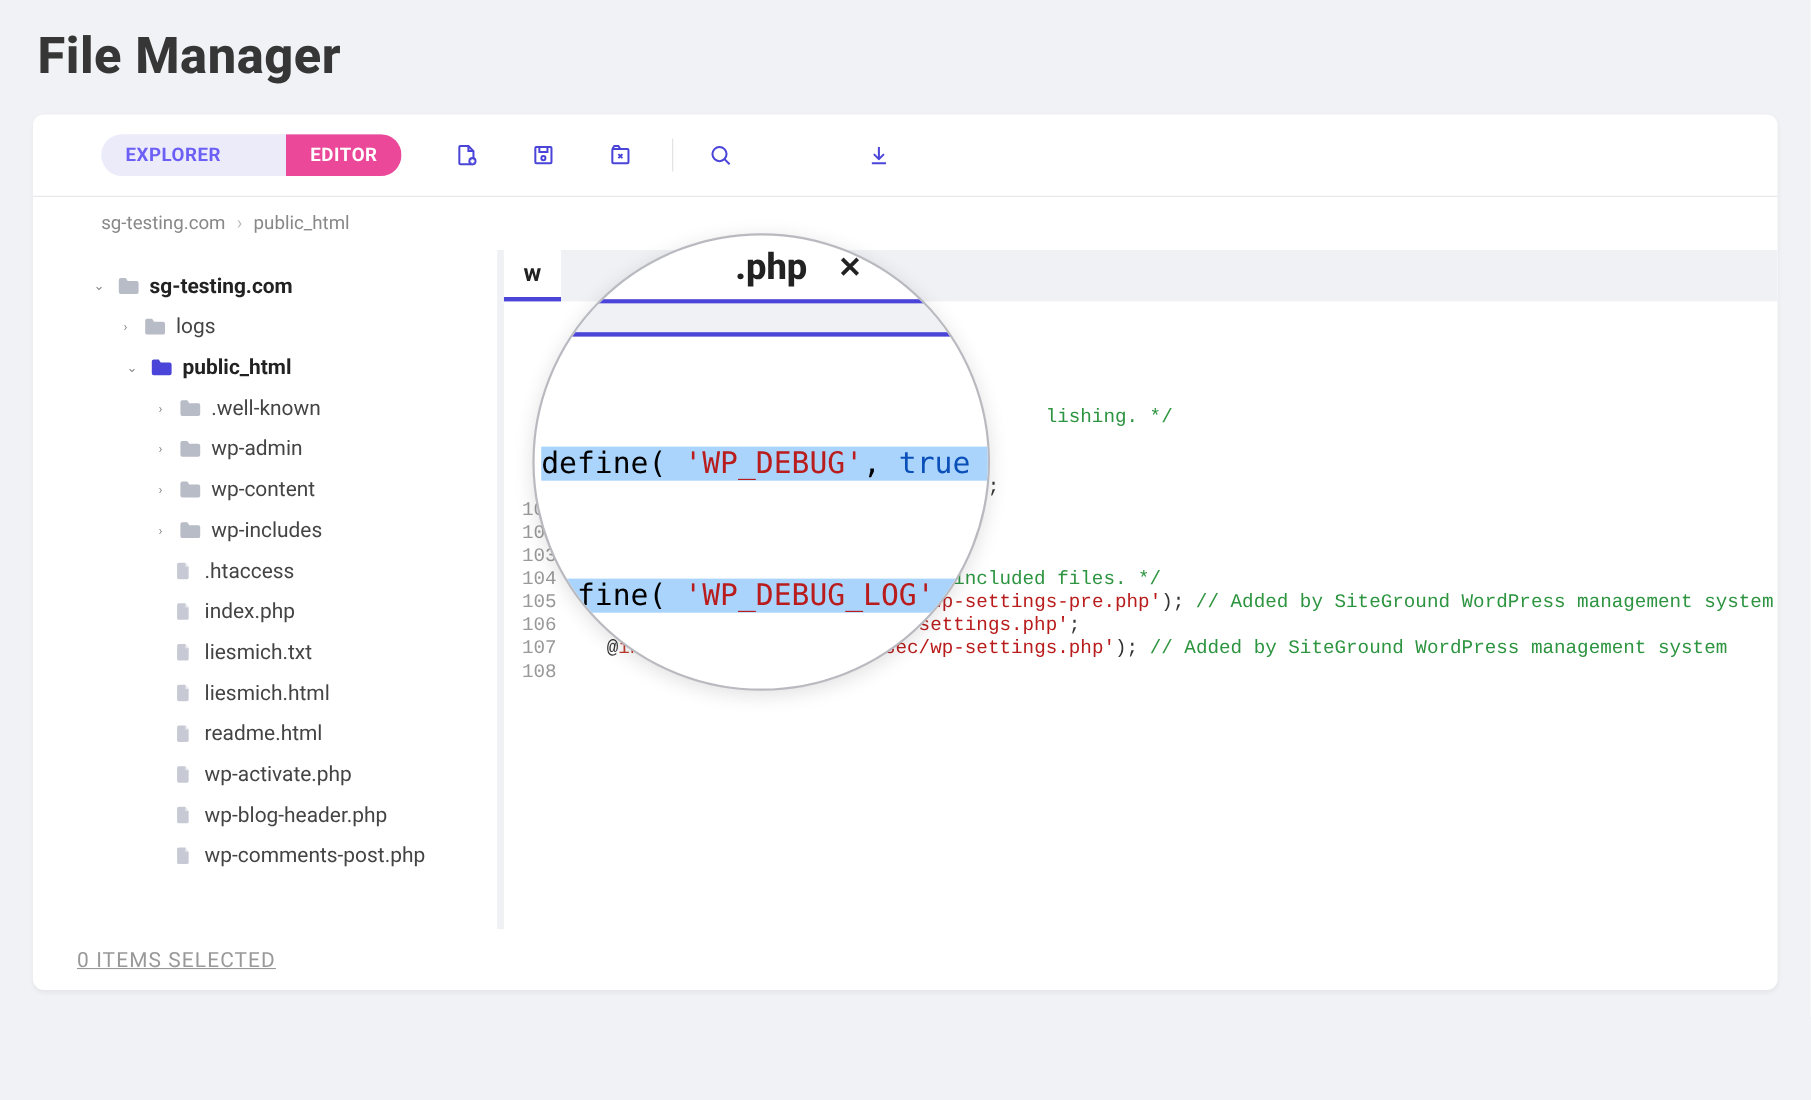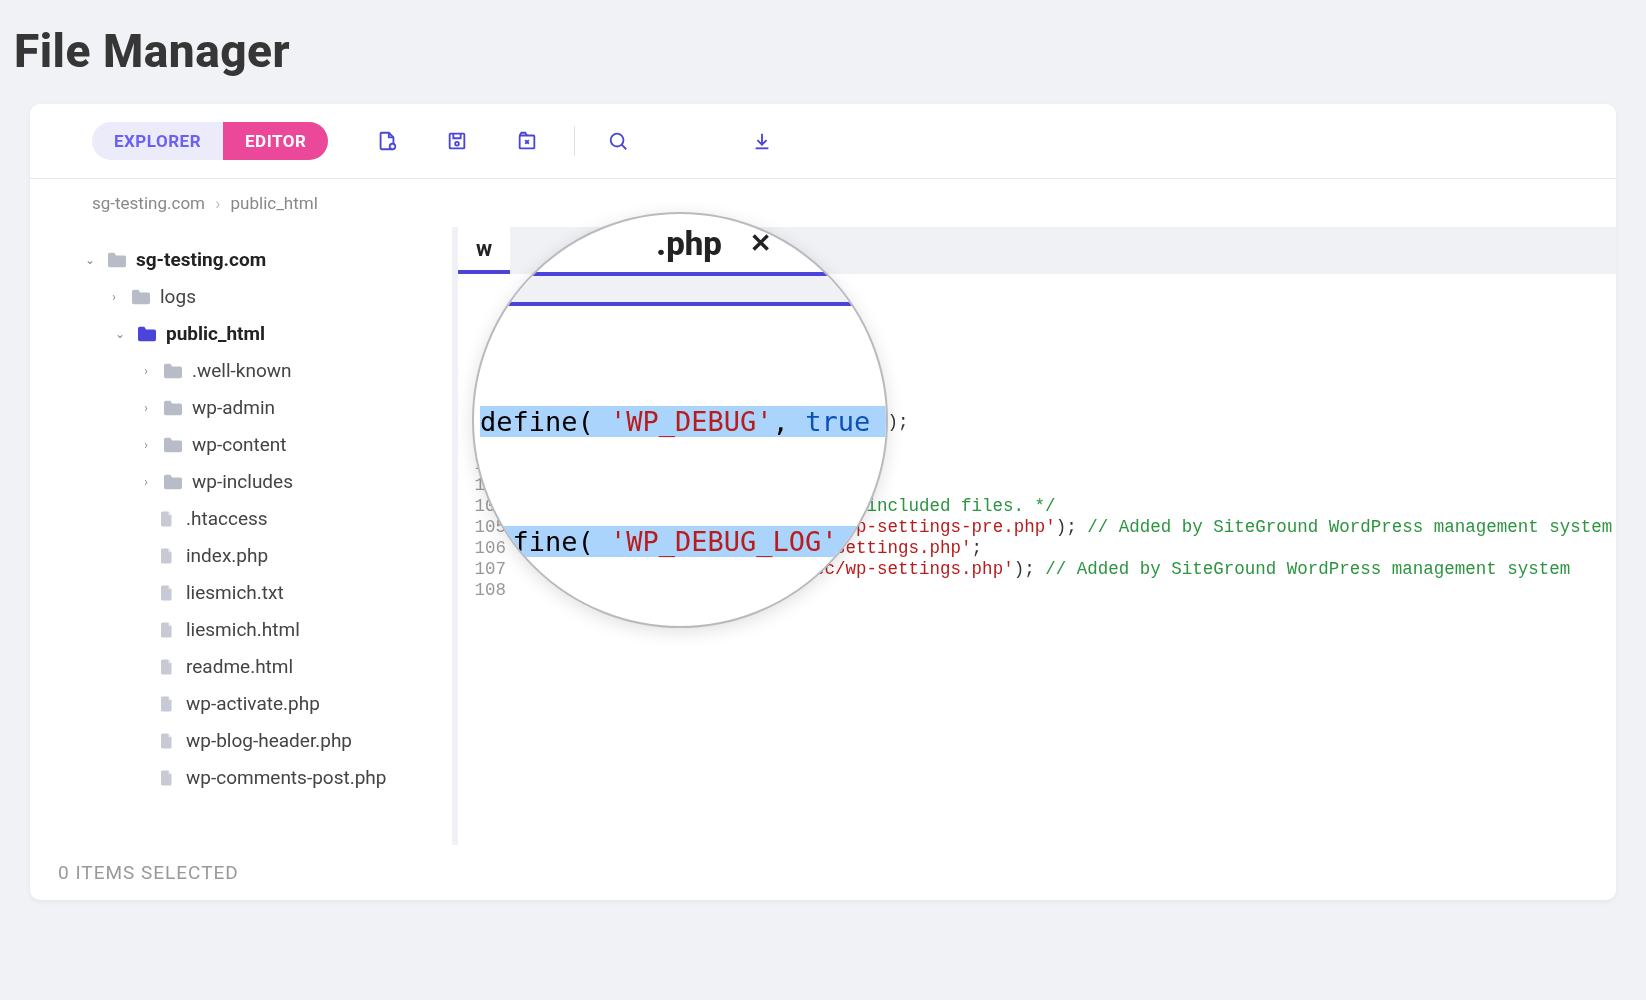--- a/index.html
+++ b/index.html
@@ -1,20 +1,20 @@
 <!DOCTYPE html>
 <html><head>
 <meta charset="utf-8">
 <style>
 * { box-sizing: border-box; margin: 0; padding: 0; }
 body { font-family: -apple-system, BlinkMacSystemFont, "Segoe UI", Roboto, Helvetica, Arial, sans-serif; background: #f1f2f5; width: 1646px; height: 1000px; overflow: hidden; }
-.page-title { font-size: 46px; font-weight: 800; color: #363636; letter-spacing: 0.5px; padding: 24px 0 26px 14px; }
+.page-title { font-size: 46px; font-weight: 800; color: #363636; letter-spacing: 0.5px; padding: 24px 0 26px 34px; }
 .container { background: #fff; border-radius: 10px; margin: 0 30px 0 30px; box-shadow: 0 2px 5px rgba(0,0,0,0.05); height: 796px; display: flex; flex-direction: column; position: relative; }
 .toolbar-row { display: flex; align-items: center; gap: 12px; padding: 18px 36px 18px 62px; border-bottom: 1px solid #e5e5ea; }
-.pill-group { display: flex; background: #ecebfa; border-radius: 22px; overflow: hidden; }
+.pill-group { display: flex; background: #ecebfa; border-radius: 22px; overflow: hidden; gap: 37px; }
 .pill { padding: 9px 22px; font-size: 17px; font-weight: 700; letter-spacing: 0.5px; cursor: pointer; }
 .pill.explorer { color: #6b5ff5; }
 .pill.editor { background: #ec4899; color: #fff; }
 .tool-icon { width: 22px; height: 22px; color: #4a44d8; display: flex; align-items: center; justify-content: center; margin-left: 36px; }
 .tool-icon svg { width: 22px; height: 22px; }
 .breadcrumb { padding: 14px 0 14px 62px; font-size: 17px; color: #888; }
 .breadcrumb .sep { margin: 0 6px; color: #bbb; }
 .main-split { flex: 1; display: flex; overflow: hidden; }
 .sidebar { width: 428px; border-right: 6px solid #f0f1f4; overflow-y: auto; padding: 14px 0 0 8px; }
 .tree-row { display: flex; align-items: center; gap: 8px; padding: 7px 0 7px 0; font-size: 19px; color: #444; cursor: pointer; }
@@ -33,23 +33,23 @@
 .tab-strip { display: flex; background: #f0f1f4; height: 47px; }
 .tab { display: flex; align-items: center; gap: 10px; padding: 0 18px; background: #fff; border-bottom: 4px solid #4a44d8; font-size: 22px; font-weight: 700; color: #222; }
 .code-area { flex: 1; overflow: auto; font-family: Menlo, Consolas, "Courier New", monospace; font-size: 17.5px; line-height: 21px; padding-top: 12px; white-space: nowrap; }
 .code-line { display: flex; }
 .gutter { width: 62px; text-align: right; padding-right: 14px; color: #999; user-select: none; }
 .code { flex: 1; white-space: pre; color: #333; }
 .str { color: #b91c1c; }
 .kw { color: #0b4fb9; }
 .cmt { color: #2d9440; }
 .fun { color: #bf3a2a; }
-.footer { padding: 16px 28px; font-size: 19px; color: #999; letter-spacing: 1px; }
-
-.magnifier { position: absolute; top: 108px; left: 442px; width: 416px; height: 416px; border-radius: 50%; background: #fff; border: 2px solid #b9b9c0; box-shadow: 0 4px 18px rgba(0,0,0,0.12); overflow: hidden; }
+.footer { padding: 16px 40px; font-size: 19px; color: #999; letter-spacing: 1px; text-decoration: underline; }
+
+.magnifier { position: absolute; top: 108px; left: 454px; width: 416px; height: 416px; border-radius: 50%; background: #fff; border: 2px solid #b9b9c0; box-shadow: 0 4px 18px rgba(0,0,0,0.12); overflow: hidden; }
 .mag-tab { position: absolute; top: 0; left: 50px; width: 380px; height: 62px; border-bottom: 4px solid #4a44d8; display:flex; align-items:center; justify-content:center; gap:20px;}
 .mag-tab .mt-text { font-size:33px; font-weight:800; color:#222; }
 .mag-tab .mt-x { font-size:26px; color:#222; font-weight:700; margin-left:8px;}
 .mag-stripe { position:absolute; top:62px; left:0; right:0; height:30px; background:#f0f1f4; display:flex; align-items:center; padding-left:12px; font-size:24px; font-weight:700; color:#222; border-bottom:3px solid #4a44d8; border-bottom-width:4px; }
 .mag-code { position: absolute; top: 102px; left: 0; right:0; font-family: Menlo, Consolas, monospace; font-size: 27px; line-height: 40px; white-space: pre; margin-top:6px;}
 .mag-code .sel1 { background: #aad4fb; }
 .mag-code .sel2 { background: #aad4fb; }
 .mag-gut { position:absolute; top:314px; left:6px; font-size:15.5px; color:#999; line-height:21px; font-family: Menlo, Consolas, monospace;}
 .mag-line { padding: 0 6px; }
 </style>
@@ -267,20 +267,24 @@
         <div class="code-line">
             <span class="gutter"> </span>
             <span class="code"> </span>
           </div>
         <div class="code-line">
             <span class="gutter"> </span>
             <span class="code"> </span>
           </div>
         <div class="code-line">
             <span class="gutter"> </span>
+            <span class="code">                                         <span class="cmt">lishing. */</span></span>
+          </div>
+        <div class="code-line">
+            <span class="gutter"> </span>
             <span class="code"> </span>
           </div>
         <div class="code-line">
             <span class="gutter"> </span>
             <span class="code"> </span>
           </div>
         <div class="code-line">
             <span class="gutter"> </span>
             <span class="code">                                  <span> );</span></span>
           </div>

